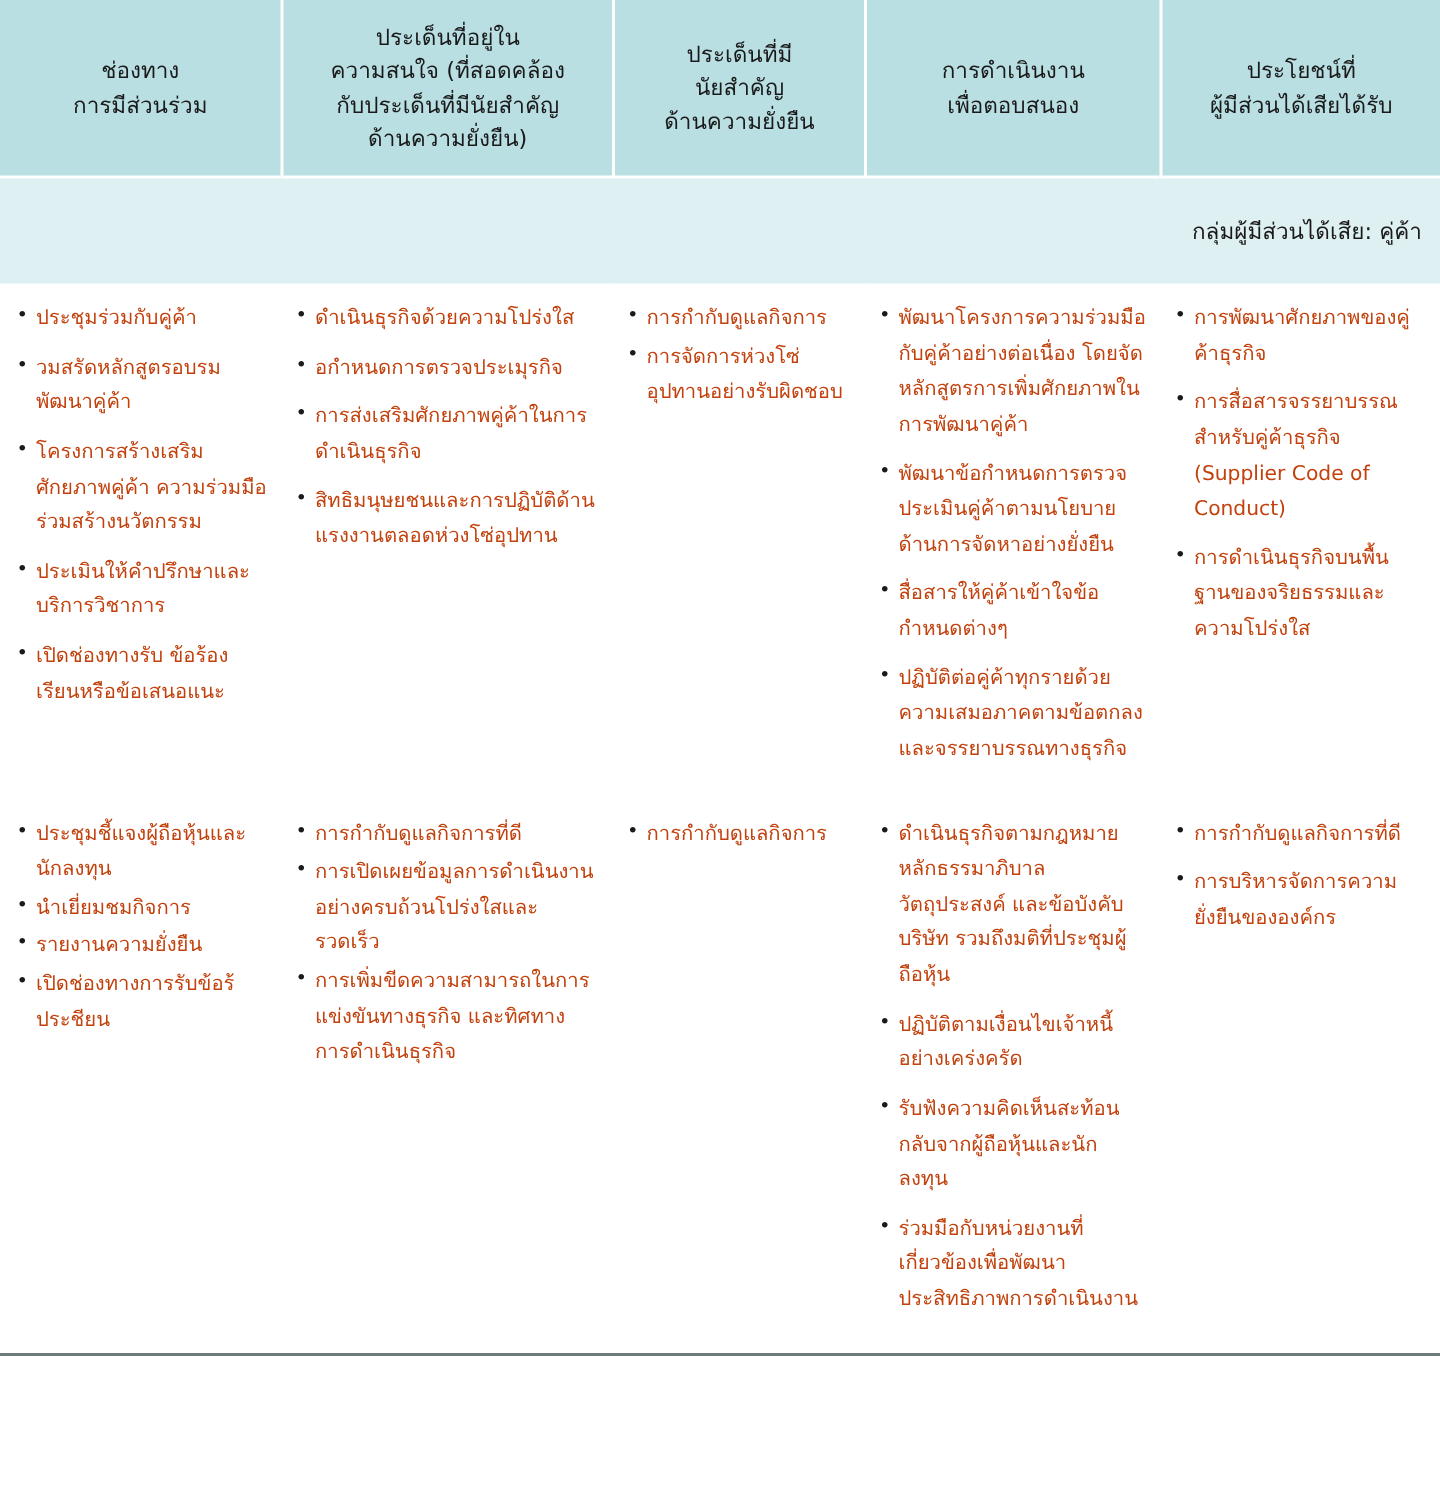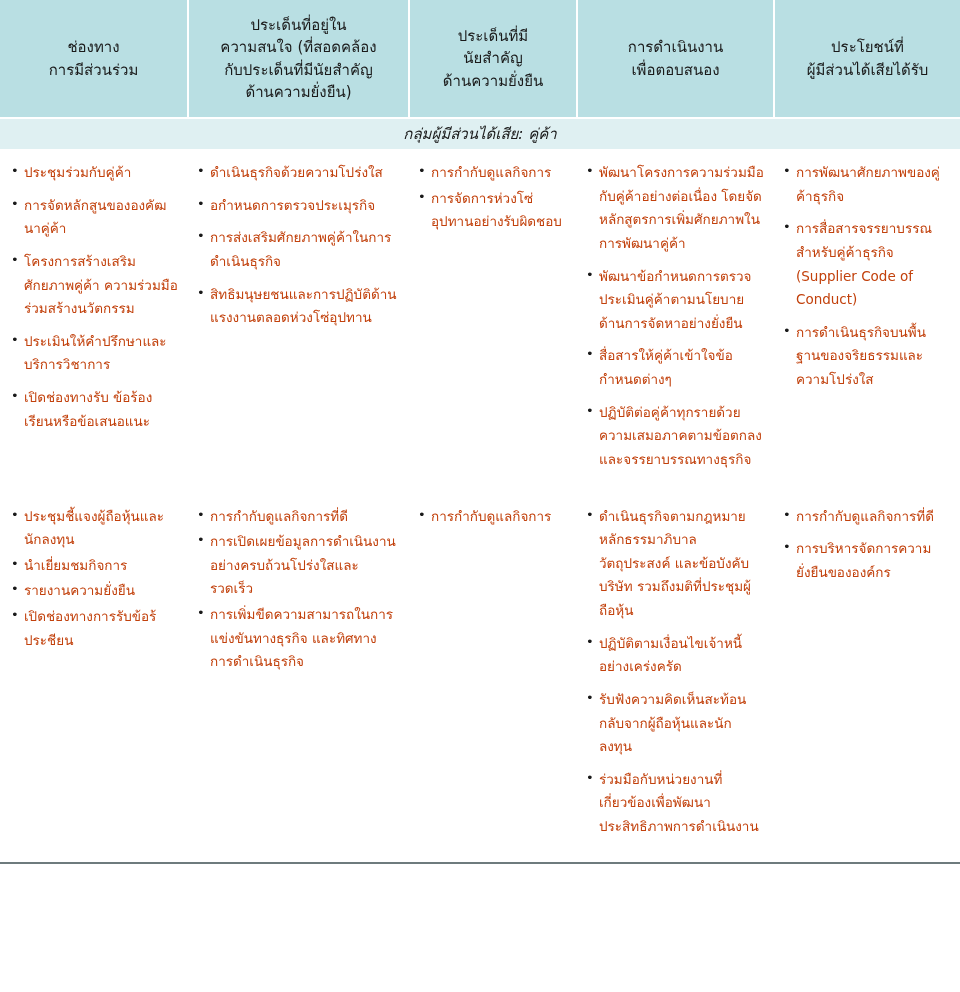--- a/index.html
+++ b/index.html
@@ -35,28 +35,27 @@
     text-align: center;
     vertical-align: middle;
     color: #1a1a1a;
     height: 118px;
     box-sizing: border-box;
   }
   thead th:last-child { border-right: none; margin-top: 20px; }
 
   tr.group-row td {
     background: #dff0f2;
-    padding: 3px 12px;
+    padding: 23px 12px;
     font-size: 15px;
     line-height: 1.6;
-    text-align: center;
+    text-align: right;
     color: #1a1a1a;
     border-top: 2px solid #ffffff;
     border-bottom: 2px solid #ffffff;
-    font-style: italic;
   }
 
   tr.body-row td {
     vertical-align: top;
     padding: 10px 10px 14px 8px;
     background: #ffffff;
     font-size: 13.5px;
     line-height: 1.75;
     color: #c2410c;
   }
@@ -112,21 +111,21 @@
     </tr>
   </thead>
   <tbody>
     <tr class="group-row">
       <td colspan="5">กลุ่มผู้มีส่วนได้เสีย: คู่ค้า</td>
     </tr>
     <tr class="body-row">
       <td class="first">
         <ul class="bullets spaced">
             <li>ประชุมร่วมกับคู่ค้า</li>
-            <li>การจัดหลักสูนขององคัฒนาคู่ค้า</li>
+            <li>วมสรัดหลักสูตรอบรมพัฒนาคู่ค้า</li>
             <li>โครงการสร้างเสริมศักยภาพคู่ค้า ความร่วมมือ ร่วมสร้างนวัตกรรม</li>
             <li>ประเมินให้คำปรึกษาและบริการวิชาการ</li>
             <li>เปิดช่องทางรับ ข้อร้องเรียนหรือข้อเสนอแนะ</li>
           </ul>
       </td>
       <td>
         <ul class="bullets spaced">
             <li>ดำเนินธุรกิจด้วยความโปร่งใส</li>
             <li>อกำหนดการตรวจประเมุรกิจ</li>
             <li>การส่งเสริมศักยภาพคู่ค้าในการดำเนินธุรกิจ</li>

